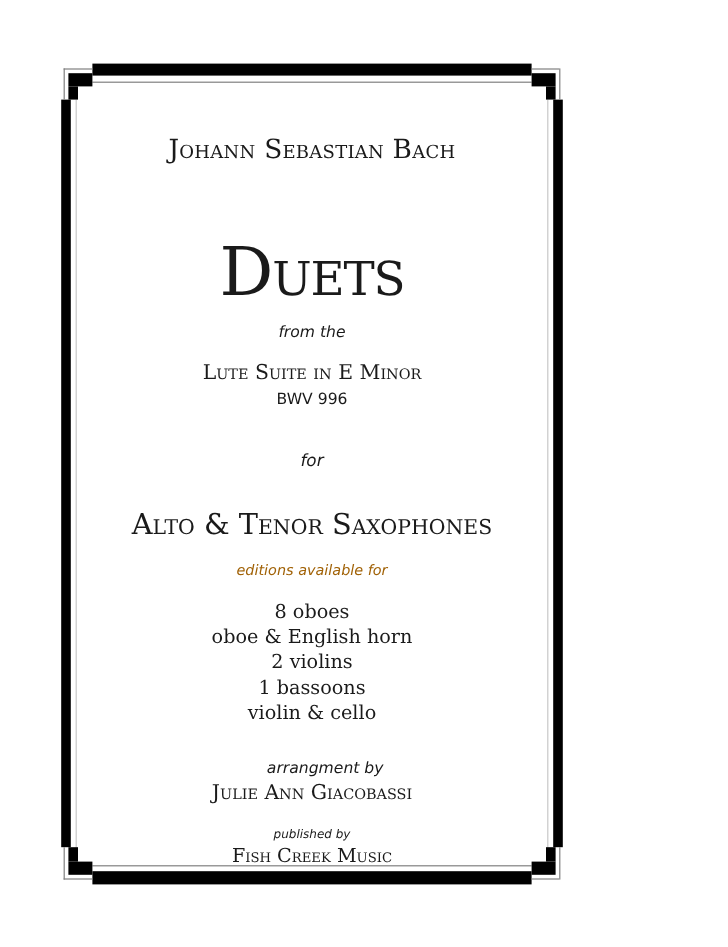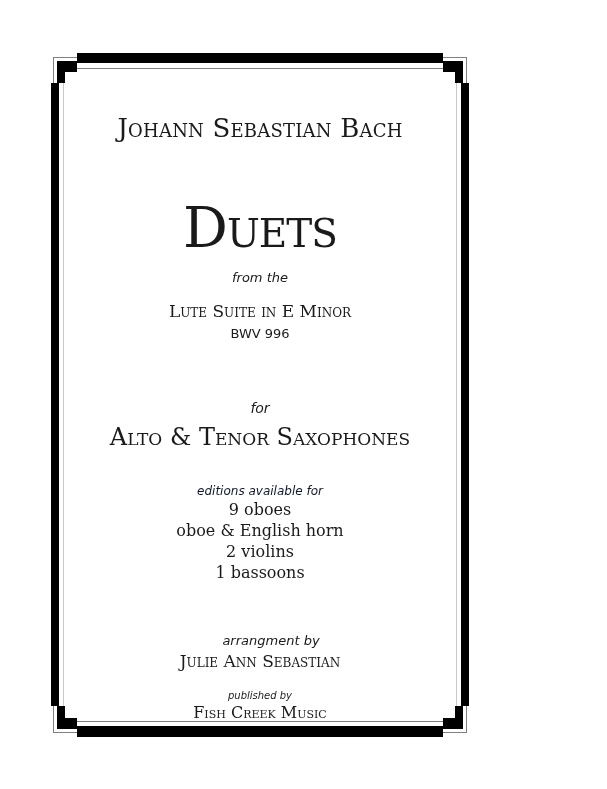--- a/index.html
+++ b/index.html
@@ -17,28 +17,28 @@
 
   .content {
     position: absolute;
     left: 65px; width: 390px;
     top: 0;
     text-align: center;
   }
   .line { position: absolute; left: 0; right: 0; text-align: center; white-space: nowrap; }
 
   .sc { font-variant: small-caps; }
-  .composer { top: 113px; font-size: 26px; letter-spacing: 0.2px; }
+  .composer { top: 113px; font-size: 22px; letter-spacing: 0.2px; }
   .title { top: 195px; font-size: 56px; letter-spacing: -1px; }
   .from { top: 270px; font-size: 13px; font-style: italic; font-family: "DejaVu Sans", "Liberation Sans", sans-serif; }
   .suite { top: 301px; font-size: 17px; }
   .bwv { top: 326px; font-size: 13px; font-family: "DejaVu Sans", "Liberation Sans", sans-serif; }
-  .for { top: 400px; font-size: 14px; font-style: italic; font-family: "DejaVu Sans", "Liberation Sans", sans-serif; }
+  .for { top: 376px; font-size: 14px; font-style: italic; font-family: "DejaVu Sans", "Liberation Sans", sans-serif; }
   .instr { top: 423px; font-size: 24px; }
-  .ed-label { top: 484px; font-size: 12px; font-style: italic; font-family: "DejaVu Sans", "Liberation Sans", sans-serif; color: #0f172a; }
+  .ed-label { top: 468px; font-size: 12px; font-style: italic; font-family: "DejaVu Sans", "Liberation Sans", sans-serif; color: #a16207; }
   .editions { top: 499px; font-size: 16px; line-height: 21px; font-family: "DejaVu Serif", "Liberation Serif", serif; }
   .arr-label { top: 633px; font-size: 13px; font-style: italic; font-family: "DejaVu Sans", "Liberation Sans", sans-serif; margin-left: 22px; }
   .arranger { top: 651px; font-size: 17px; }
   .pub-label { top: 690px; font-size: 10px; font-style: italic; font-family: "DejaVu Sans", "Liberation Sans", sans-serif; }
   .publisher { top: 703px; font-size: 16px; }
 </style>
 </head>
 <body>
 
 <div>
@@ -79,22 +79,23 @@
 <div class="content">
   <div class="line sc composer">Johann Sebastian Bach</div>
   <div class="line sc title">Duets</div>
   <div class="line from">from the</div>
   <div class="line sc suite">Lute Suite in E Minor</div>
   <div class="line bwv">BWV 996</div>
   <div class="line for">for</div>
   <div class="line sc instr">Alto &amp; Tenor Saxophones</div>
   <div class="line ed-label">editions available for</div>
   <div class="line editions">
-    <div>9 oboes</div>
+    <div>8 oboes</div>
     <div>oboe &amp; English horn</div>
     <div>2 violins</div>
     <div>1 bassoons</div>
+    <div>violin &amp; cello</div>
   </div>
   <div class="line arr-label">arrangment by</div>
-  <div class="line sc arranger">Julie Ann Sebastian</div>
+  <div class="line sc arranger">Julie Ann Giacobassi</div>
   <div class="line pub-label">published by</div>
   <div class="line sc publisher">Fish Creek Music</div>
 </div>
 
 </body></html>

